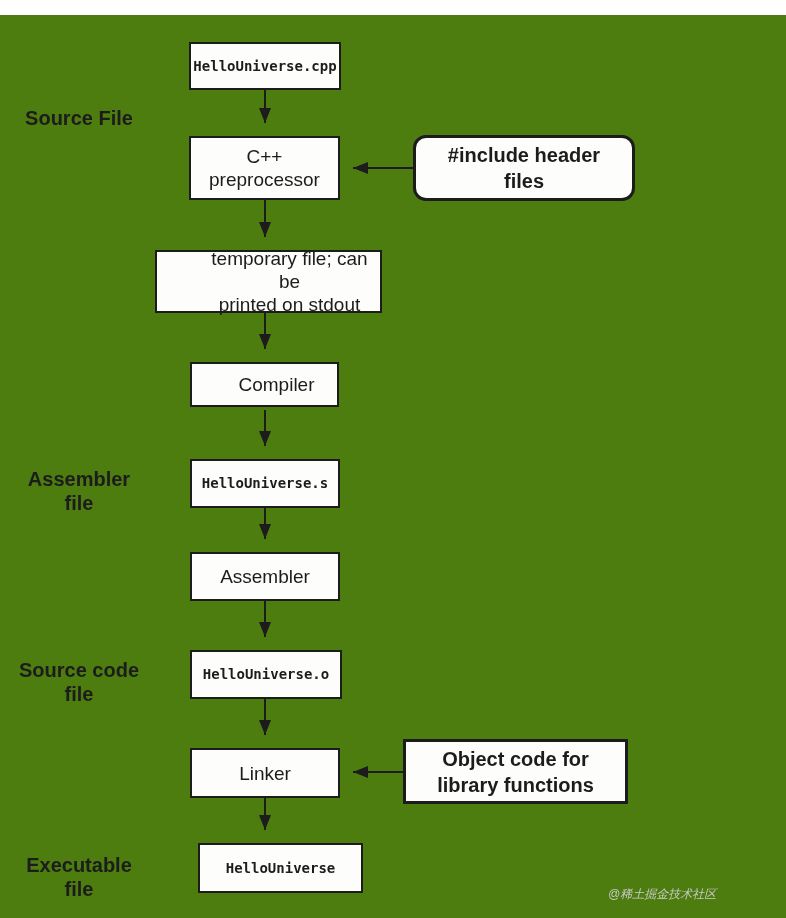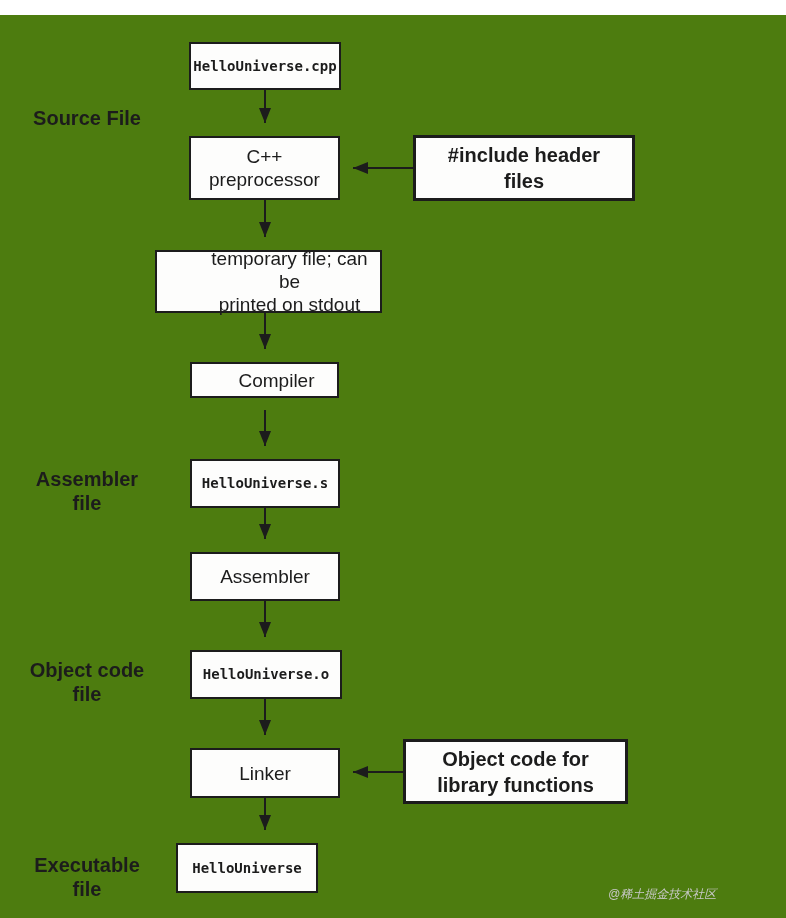--- a/index.html
+++ b/index.html
@@ -29,47 +29,47 @@
     font-weight:bold;
     font-size:14px; letter-spacing:0;
   }
   .box.bold {
     font-weight:bold;
     font-size:20px; line-height:26px;
     border-width:3px;
   }
   .stage-label {
     position:absolute;
-    left:12px; width:150px;
+    left:4px; width:150px;
     font-weight:bold;
     font-size:20px; line-height:24px;
     text-align:center;
     white-space:pre-line;
     z-index:2;
   }
   .watermark {
     position:absolute;
     left:608px; top:871px;
     font-size:12px;
     color:#c9c9c9;
     z-index:2;
     font-style:italic;
   }
   
   #b0  { left:189px; top:27px;  width:152px; height:48px; }
   #b1  { left:189px; top:121px; width:151px; height:64px; }
-  #b2  { left:413px; top:120px; width:222px; height:66px; }
+  #b2  { left:413px; top:120px; width:222px; height:66px;border-radius:13px; }
   #b3  { left:155px; top:235px; width:227px; height:63px;padding-left:42px; }
-  #b4  { left:190px; top:347px; width:149px; height:36px;padding-left:24px; }
+  #b4  { left:190px; top:347px; width:149px; height:45px;padding-left:24px; }
   #b5  { left:190px; top:444px; width:150px; height:49px; }
   #b6  { left:190px; top:537px; width:150px; height:49px; }
   #b7  { left:190px; top:635px; width:152px; height:49px; }
   #b8  { left:190px; top:733px; width:150px; height:50px; }
   #b9  { left:403px; top:724px; width:225px; height:65px; }
-  #b10 { left:176px; top:828px; width:142px; height:50px; }
+  #b10 { left:198px; top:828px; width:165px; height:50px; }
   #s0 { top:91px;  }
   #s1 { top:452px; }
   #s2 { top:643px; }
   #s3 { top:838px;text-align:center; }
 </style>
 </head>
 <body>
 
 <div class="canvas">
 
@@ -105,20 +105,20 @@
   <div id="b6" class="box">Assembler</div>
   <div id="b7" class="box mono">HelloUniverse.o</div>
   <div id="b9" class="box bold">Object code for
 library functions</div>
   <div id="b8" class="box">Linker</div>
   <div id="b10" class="box mono">HelloUniverse</div>
 
   <div id="s0" class="stage-label">Source File</div>
   <div id="s1" class="stage-label">Assembler
 file</div>
-  <div id="s2" class="stage-label">Object code
+  <div id="s2" class="stage-label">Source code
 file</div>
   <div id="s3" class="stage-label">Executable
 file</div>
 
   <div class="watermark">@稀土掘金技术社区</div>
 
 </div>
 
 </body></html>

